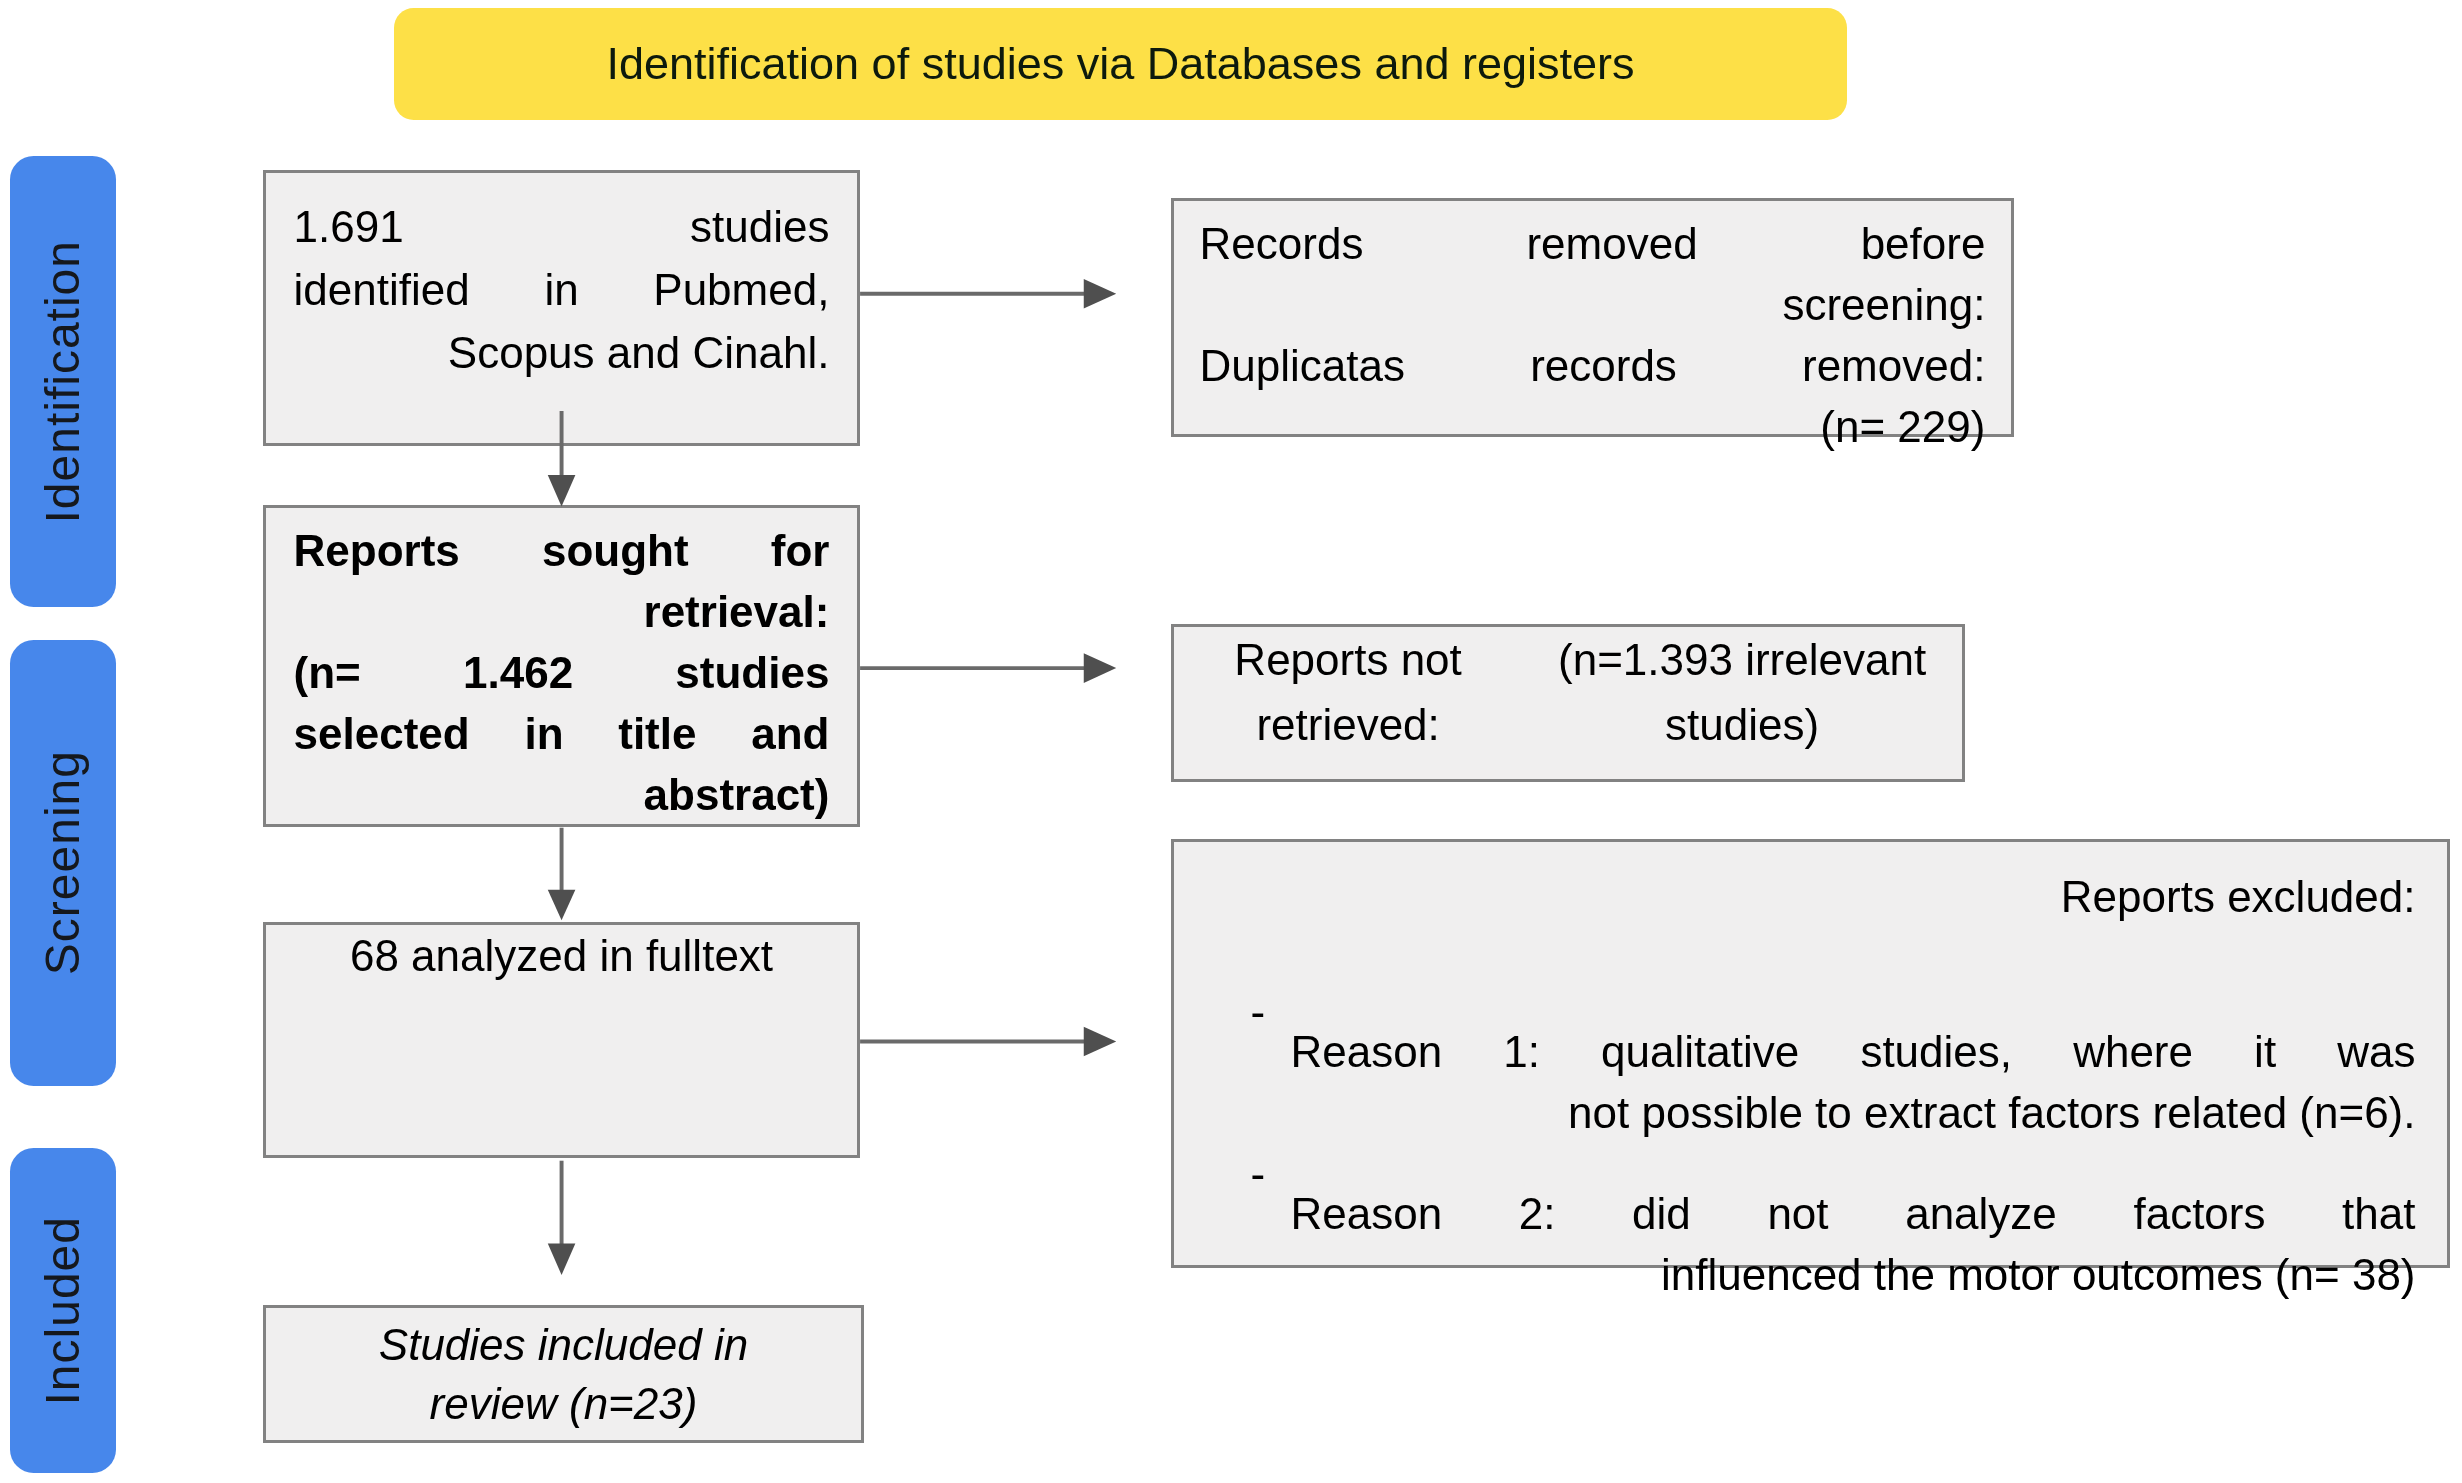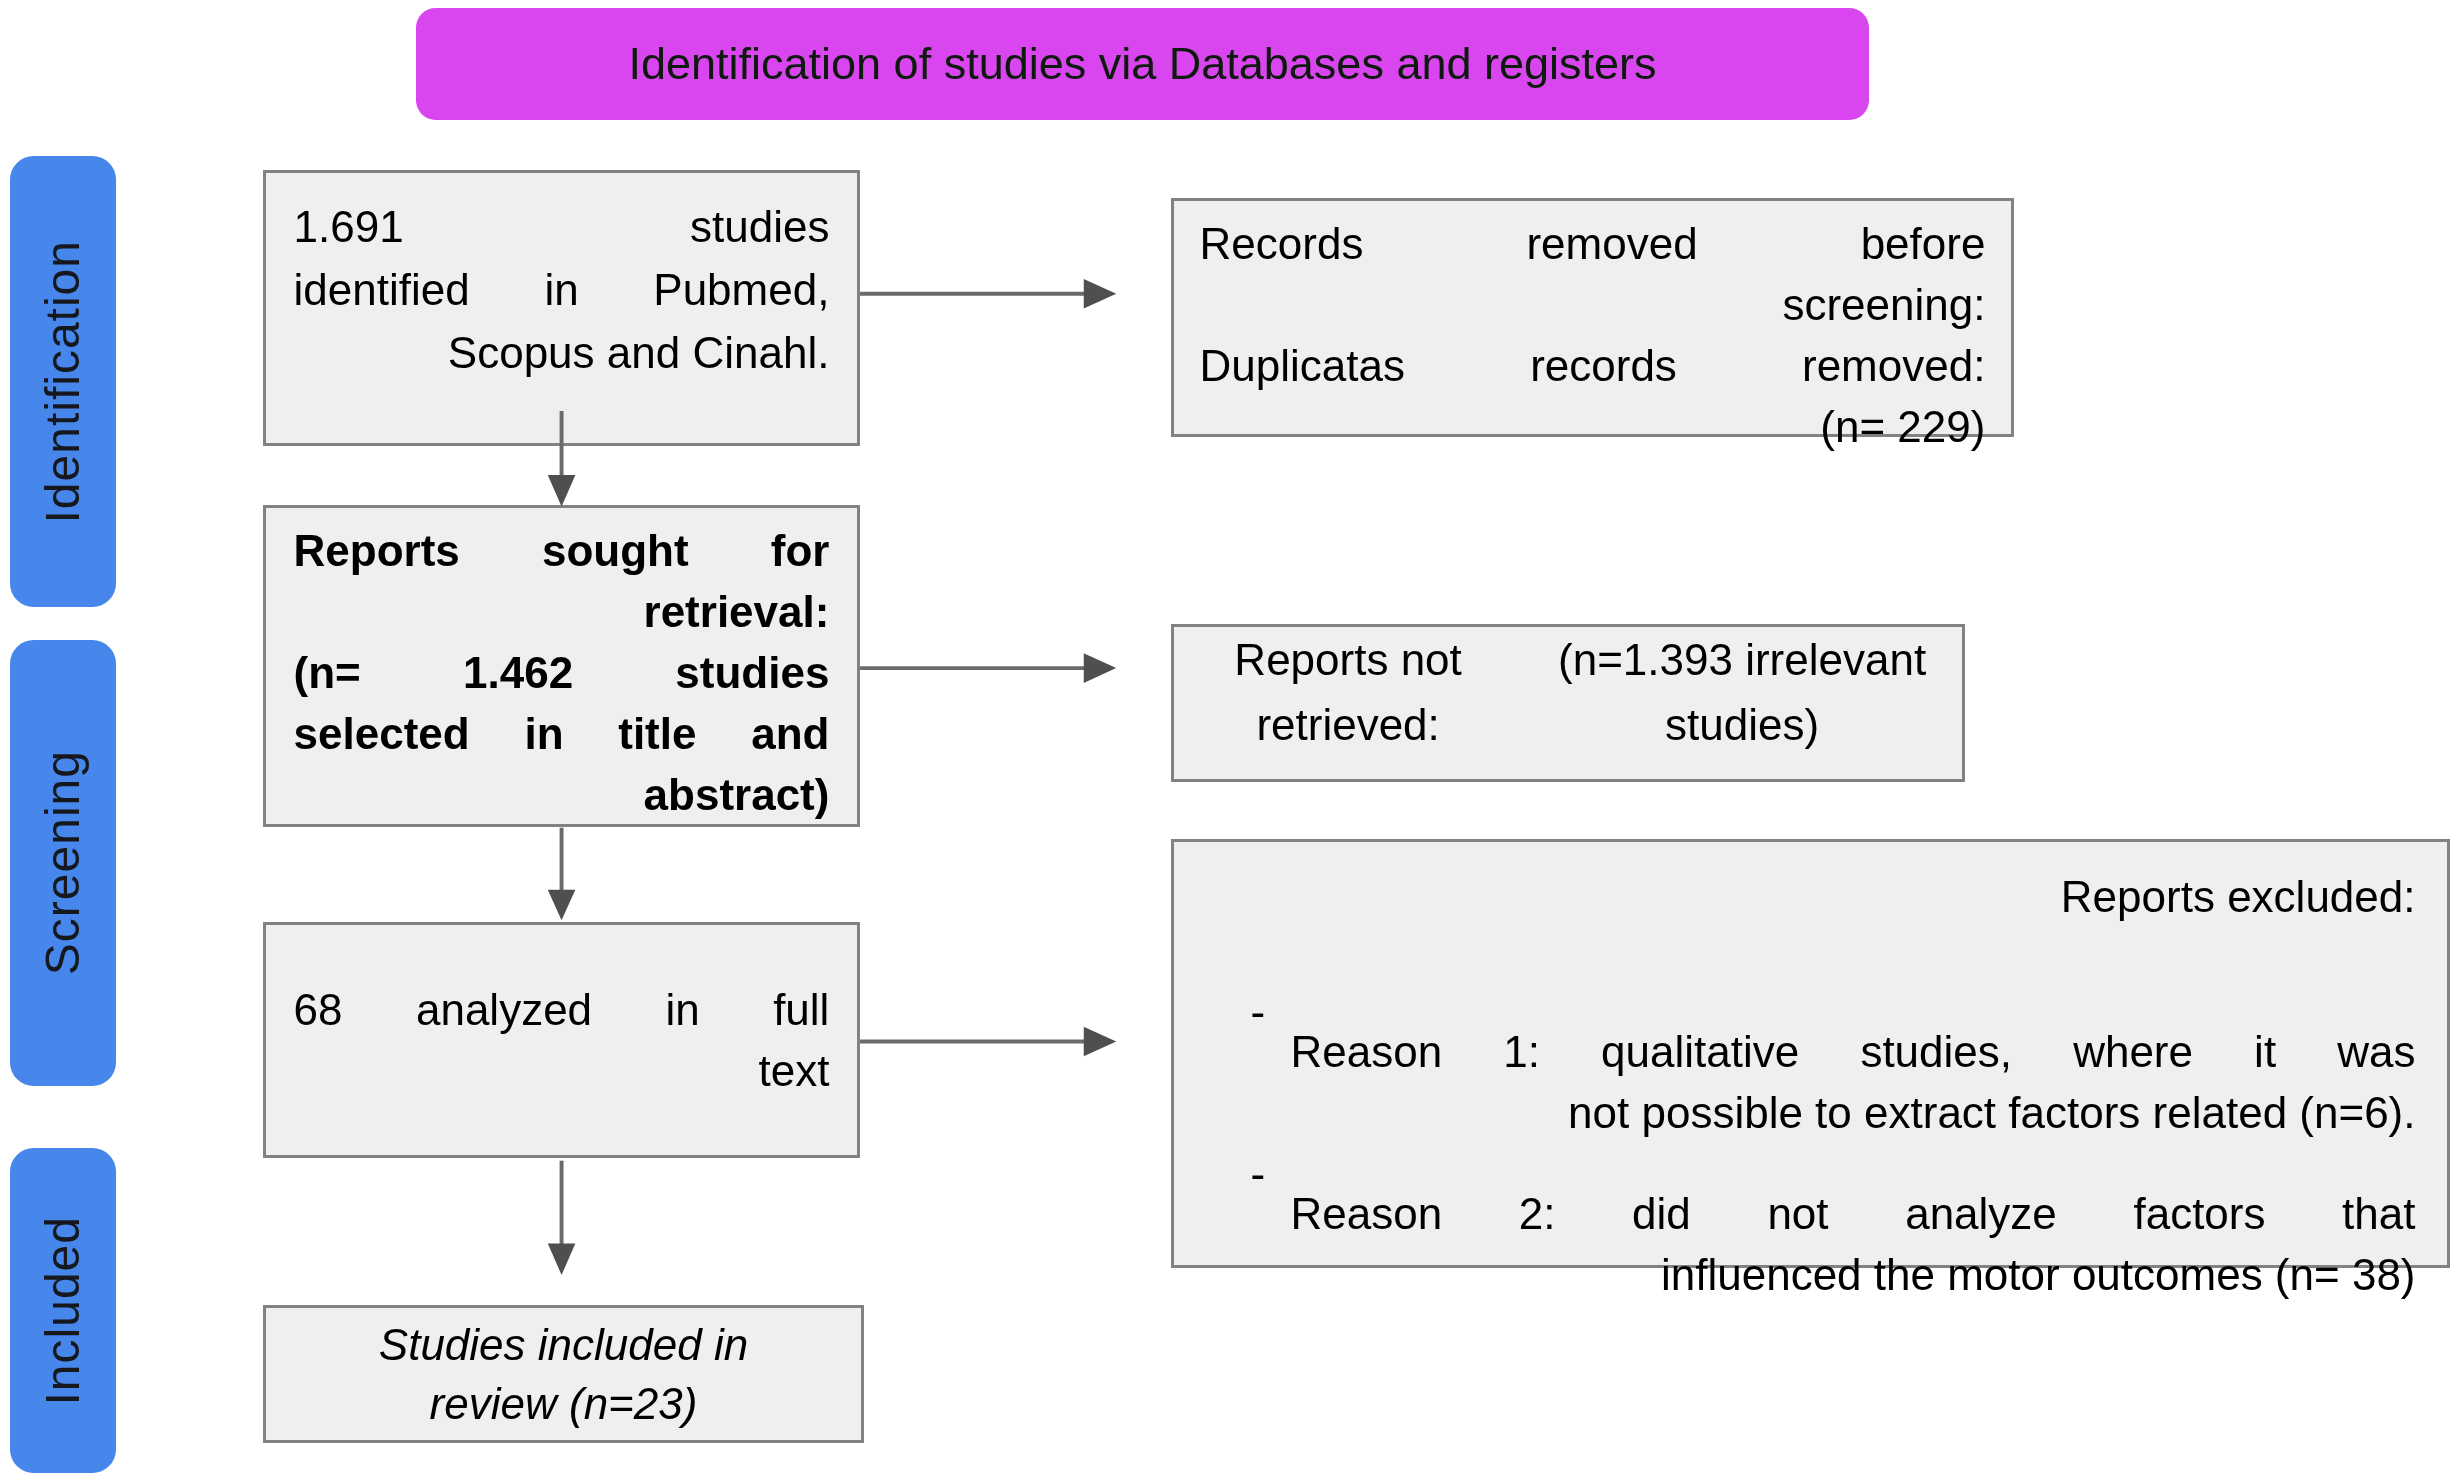--- a/index.html
+++ b/index.html
@@ -3,23 +3,23 @@
 <meta charset="utf-8">
 <style>
   html,body{margin:0;padding:0;background:#fff;}
   #canvas{
     position:relative;width:2463px;height:1484px;background:#ffffff;overflow:hidden;
     font-family:"Liberation Sans", sans-serif;color:#000;
   }
   
   .banner{
     position:absolute;left:394px;top:7.9px;width:1453px;height:112px;
-    background:#d946ef;border-radius:19.7px;
+    background:#fde047;border-radius:19.7px;
     display:flex;align-items:center;justify-content:center;
-    font-size:45px;color:#0d1a0d;margin-left:22px;
+    font-size:45px;color:#0d1a0d;
   }
   
   .stage{
     position:absolute;left:9.9px;width:106px;background:#4787EB;border-radius:23.6px;
     display:flex;align-items:center;justify-content:center;
   }
   .stage span{
     writing-mode:vertical-rl;transform:rotate(180deg);
     font-size:48px;color:#15181d;letter-spacing:1px;
   }
@@ -31,21 +31,21 @@
     position:absolute;background:#F0EFEF;border:3px solid #828282;
     box-sizing:border-box;font-size:44px;line-height:61px;
   }
   .jline{text-align:justify;text-align-last:justify;}
   .nline{text-align:right;}
   #box-identified{left:263px;top:170px;width:597px;height:276px;padding:21.7px 27.6px 0 27.6px;line-height:63px;}
   #box-records-removed{left:1171px;top:198px;width:843px;height:239px;padding:11.8px 25.6px 0 25.6px;}
   #box-sought{left:263px;top:505px;width:597px;height:322px;padding:11.8px 27.6px 0 27.6px;font-weight:bold;}
   #box-not-retrieved{left:1171px;top:603px;width:794px;height:158px;display:flex;justify-content:center;line-height:65px;margin-top:21px;}
   #box-not-retrieved div{text-align:center;}
-  #box-fulltext{left:263px;top:922px;width:597px;height:236px;display:flex;flex-direction:column;justify-content:center;padding:0 27.6px;}
+  #box-fulltext{left:263px;top:922px;width:597px;height:236px;display:flex;flex-direction:row;justify-content:center;padding:0 27.6px;}
   #box-excluded{left:1171px;top:839px;width:1279px;height:429px;padding:23.6px 31.5px 0 31.5px;}
   #box-excluded .title{margin-bottom:54px;}
   .bullet{display:flex;}
   .bullet .marker{flex:0 0 85px;padding-left:45px;box-sizing:border-box;}
   .bullet .blines{flex:1;margin-top:40px;}
   #box-included{left:263px;top:1305px;width:601px;height:138px;display:flex;flex-direction:column;justify-content:center;line-height:59px;font-style:italic;}
   #box-included div{text-align:center;}
   
   #arrows{position:absolute;left:0;top:0;pointer-events:none;}
 </style>

